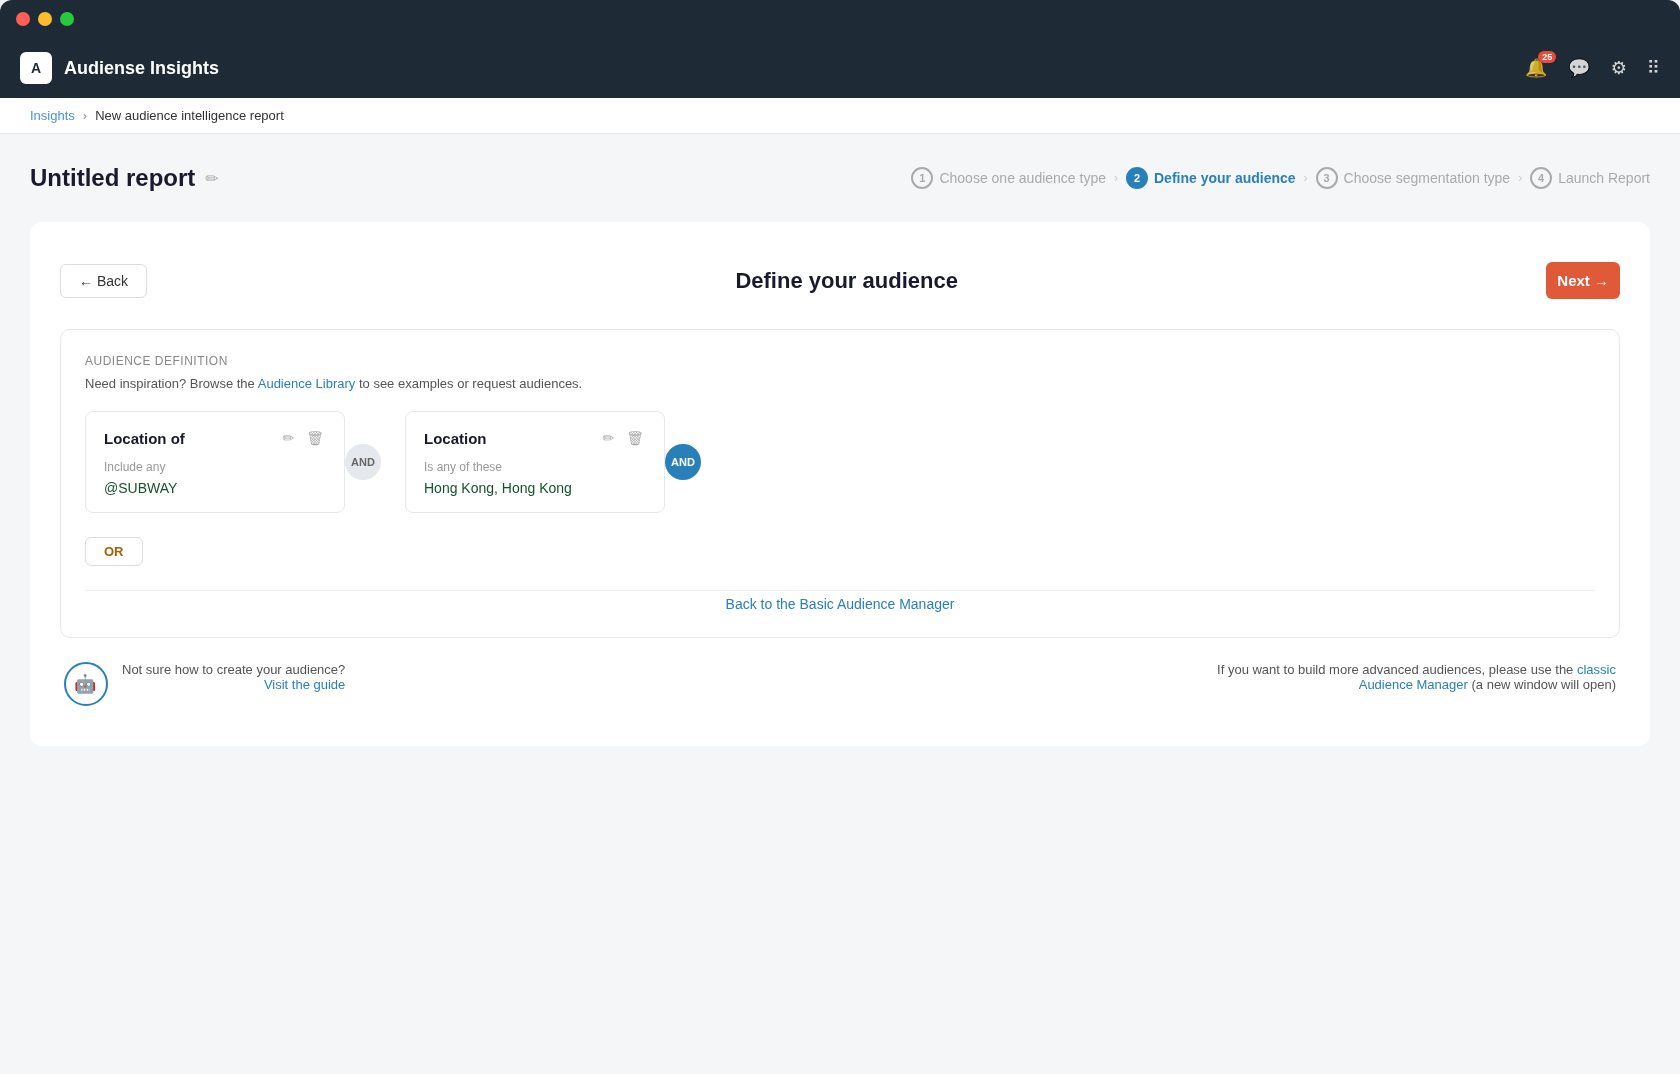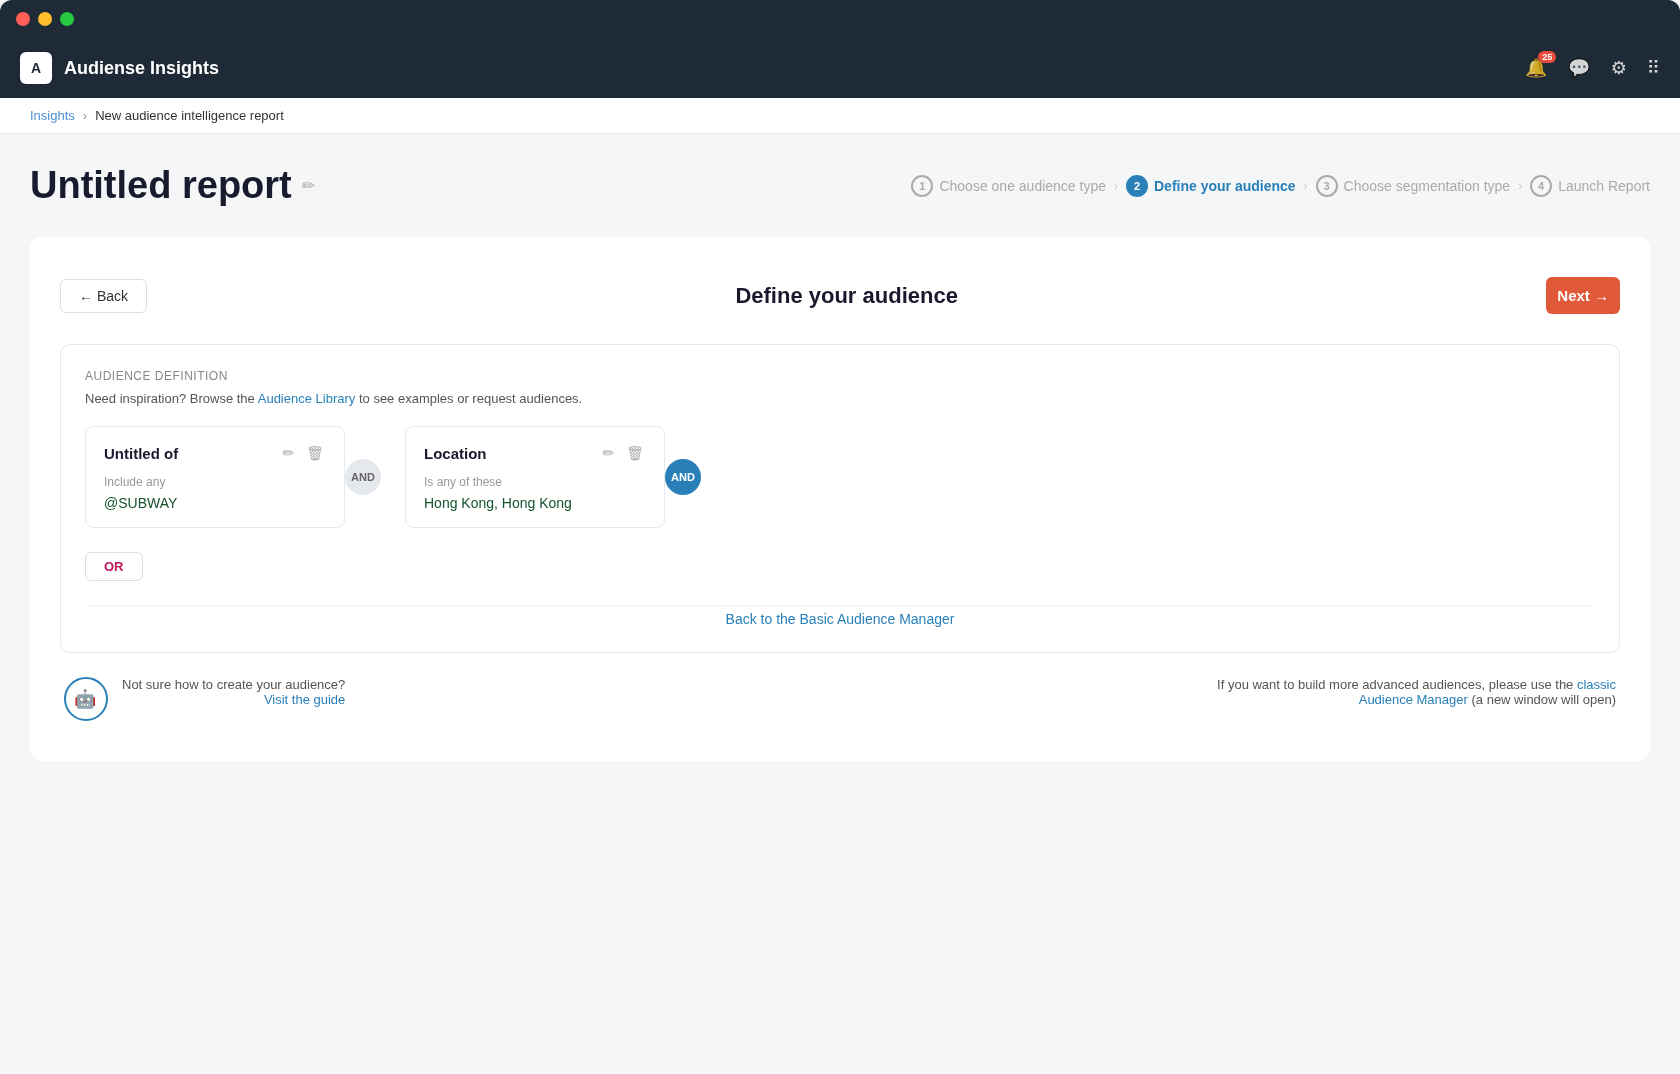--- a/index.html
+++ b/index.html
@@ -27,21 +27,21 @@
     .breadcrumb-link { color: #4a90d9; cursor: pointer; }
     .breadcrumb-sep { color: #999; }
     .breadcrumb-current { color: #333; }
 
     
     .main-content { padding: 30px 30px; background: #f5f6f8; min-height: calc(1074px - 130px); }
 
     
     .page-header { display: flex; align-items: center; justify-content: space-between; margin-bottom: 30px; }
     .page-title-area { display: flex; align-items: center; gap: 10px; }
-    .page-title { font-size: 38px; font-weight: 700; color: #1a1a2e; }
+    .page-title { font-size: 24px; font-weight: 700; color: #1a1a2e; }
     .edit-icon { color: #aaa; cursor: pointer; font-size: 16px; }
 
     
     .stepper { display: flex; align-items: center; gap: 8px; }
     .step { display: flex; align-items: center; gap: 6px; font-size: 14px; color: #aaa; }
     .step.active { color: #2980b9; font-weight: 600; }
     .step-num { width: 22px; height: 22px; border-radius: 50%; border: 2px solid currentColor; display: flex; align-items: center; justify-content: center; font-size: 11px; font-weight: 700; }
     .step.active .step-num { background: #2980b9; color: white; border-color: #2980b9; }
     .step-sep { color: #ccc; font-size: 12px; }
 
@@ -66,21 +66,21 @@
     .icon-btn { background: none; border: none; cursor: pointer; color: #aaa; font-size: 14px; padding: 2px; }
     .criteria-label { font-size: 12px; color: #999; margin-bottom: 6px; }
     .criteria-value { font-size: 14px; color: #14532d; font-weight: 500; }
 
     
     .and-connector { display: flex; align-items: center; justify-content: flex-start; width: 60px; flex-shrink: 0; }
     .and-badge { background: #e5e8ec; color: #666; border-radius: 50%; width: 36px; height: 36px; display: flex; align-items: center; justify-content: center; font-size: 11px; font-weight: 700; }
     .and-badge.blue { background: #2980b9; color: white; }
 
     
-    .or-btn { background: white; border: 1px solid #ddd; border-radius: 6px; padding: 6px 18px; font-size: 13px; color: #be185d; cursor: pointer; font-weight: 600; margin-top: 4px; }
+    .or-btn { background: white; border: 1px solid #ddd; border-radius: 6px; padding: 6px 18px; font-size: 13px; color: #a16207; cursor: pointer; font-weight: 600; margin-top: 4px; }
 
     
     .back-basic { text-align: center; margin-top: 24px; padding-top: 4px; border-top: 1px solid #f0f0f0; }
     .back-basic a { color: #2980b9; text-decoration: none; font-size: 14px; }
 
     
     .footer-help { display: flex; align-items: flex-start; justify-content: space-between; margin-top: 24px; padding: 0 4px; }
     .help-left { display: flex; align-items: flex-start; gap: 14px; }
     .help-avatar { width: 44px; height: 44px; border-radius: 50%; border: 2px solid #2980b9; display: flex; align-items: center; justify-content: center; flex-shrink: 0; background: white; font-size: 18px; }
     .help-text { font-size: 13px; color: #555; text-align: right; }
@@ -168,21 +168,21 @@
         <span>Need inspiration? Browse the</span>
         <a href="#">Audience Library</a>
         <span>to see examples or request audiences.</span>
       </p>
 
       
       <div class="criteria-row">
 
         <div class="criteria-card">
           <div class="criteria-card-title">
-            <span>Untitled of</span>
+            <span>Location of</span>
             <div class="criteria-card-actions">
               <button class="icon-btn">✏</button>
               <button class="icon-btn">🗑</button>
             </div>
           </div>
           <div class="criteria-label">Include any</div>
           <div class="criteria-value">@SUBWAY</div>
         </div>
 
         <div class="and-connector">

